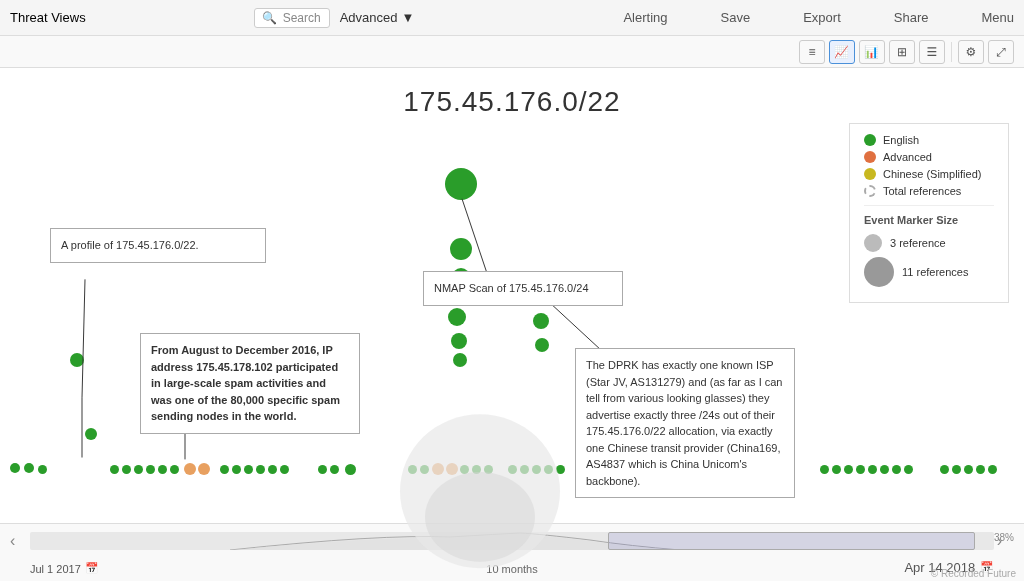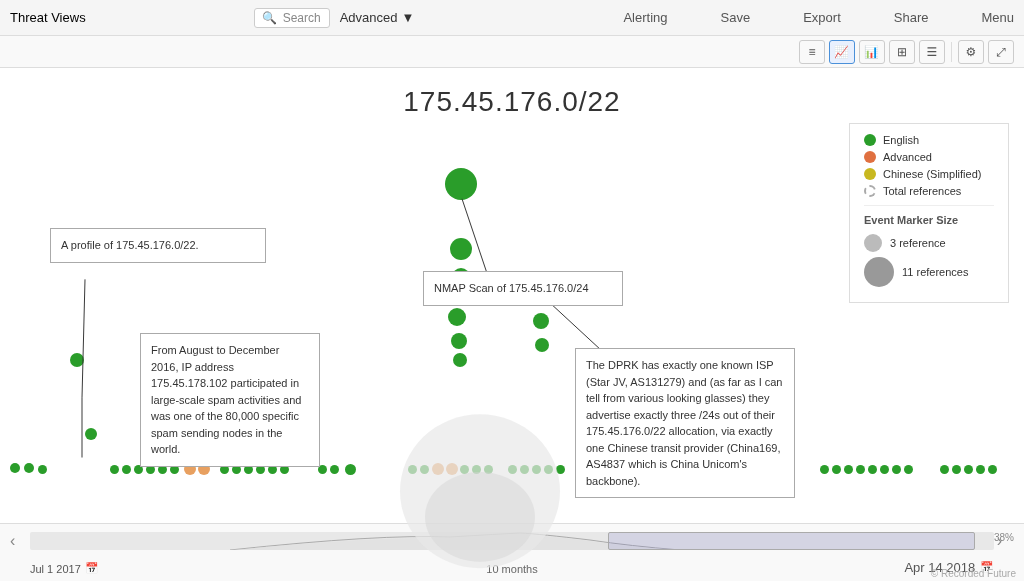--- a/index.html
+++ b/index.html
@@ -207,21 +207,21 @@
     <div class="dot" style="width:9px;height:9px;top:342px;left:940px;"></div>
     <div class="dot" style="width:9px;height:9px;top:342px;left:952px;"></div>
     <div class="dot" style="width:9px;height:9px;top:342px;left:964px;"></div>
     <div class="dot" style="width:9px;height:9px;top:342px;left:976px;"></div>
     <div class="dot" style="width:9px;height:9px;top:342px;left:988px;"></div>
 
     <div class="tooltip-box" style="top:105px;left:50px;width:216px;">
       <span>A profile of 175.45.176.0/22.</span>
     </div>
 
-    <div class="tooltip-box" style="top:210px;left:140px;width:180px;">
+    <div class="tooltip-box" style="top:210px;left:140px;width:220px;font-weight:bold;">
       <span>From August to December 2016, IP address 175.45.178.102 participated in large-scale spam activities and was one of the 80,000 specific spam sending nodes in the world.</span>
     </div>
 
     <div class="tooltip-box" style="top:148px;left:390px;width:200px;margin-left:33px;">
       <span>NMAP Scan of 175.45.176.0/24</span>
     </div>
 
     <div class="tooltip-box" style="top:225px;left:575px;width:225px;">
       <span>The DPRK has exactly one known ISP (Star JV, AS131279) and (as far as I can tell from various looking glasses) they advertise exactly three /24s out of their 175.45.176.0/22 allocation, via exactly one Chinese transit provider (China169, AS4837 which is China Unicom's backbone).</span>
     </div>

